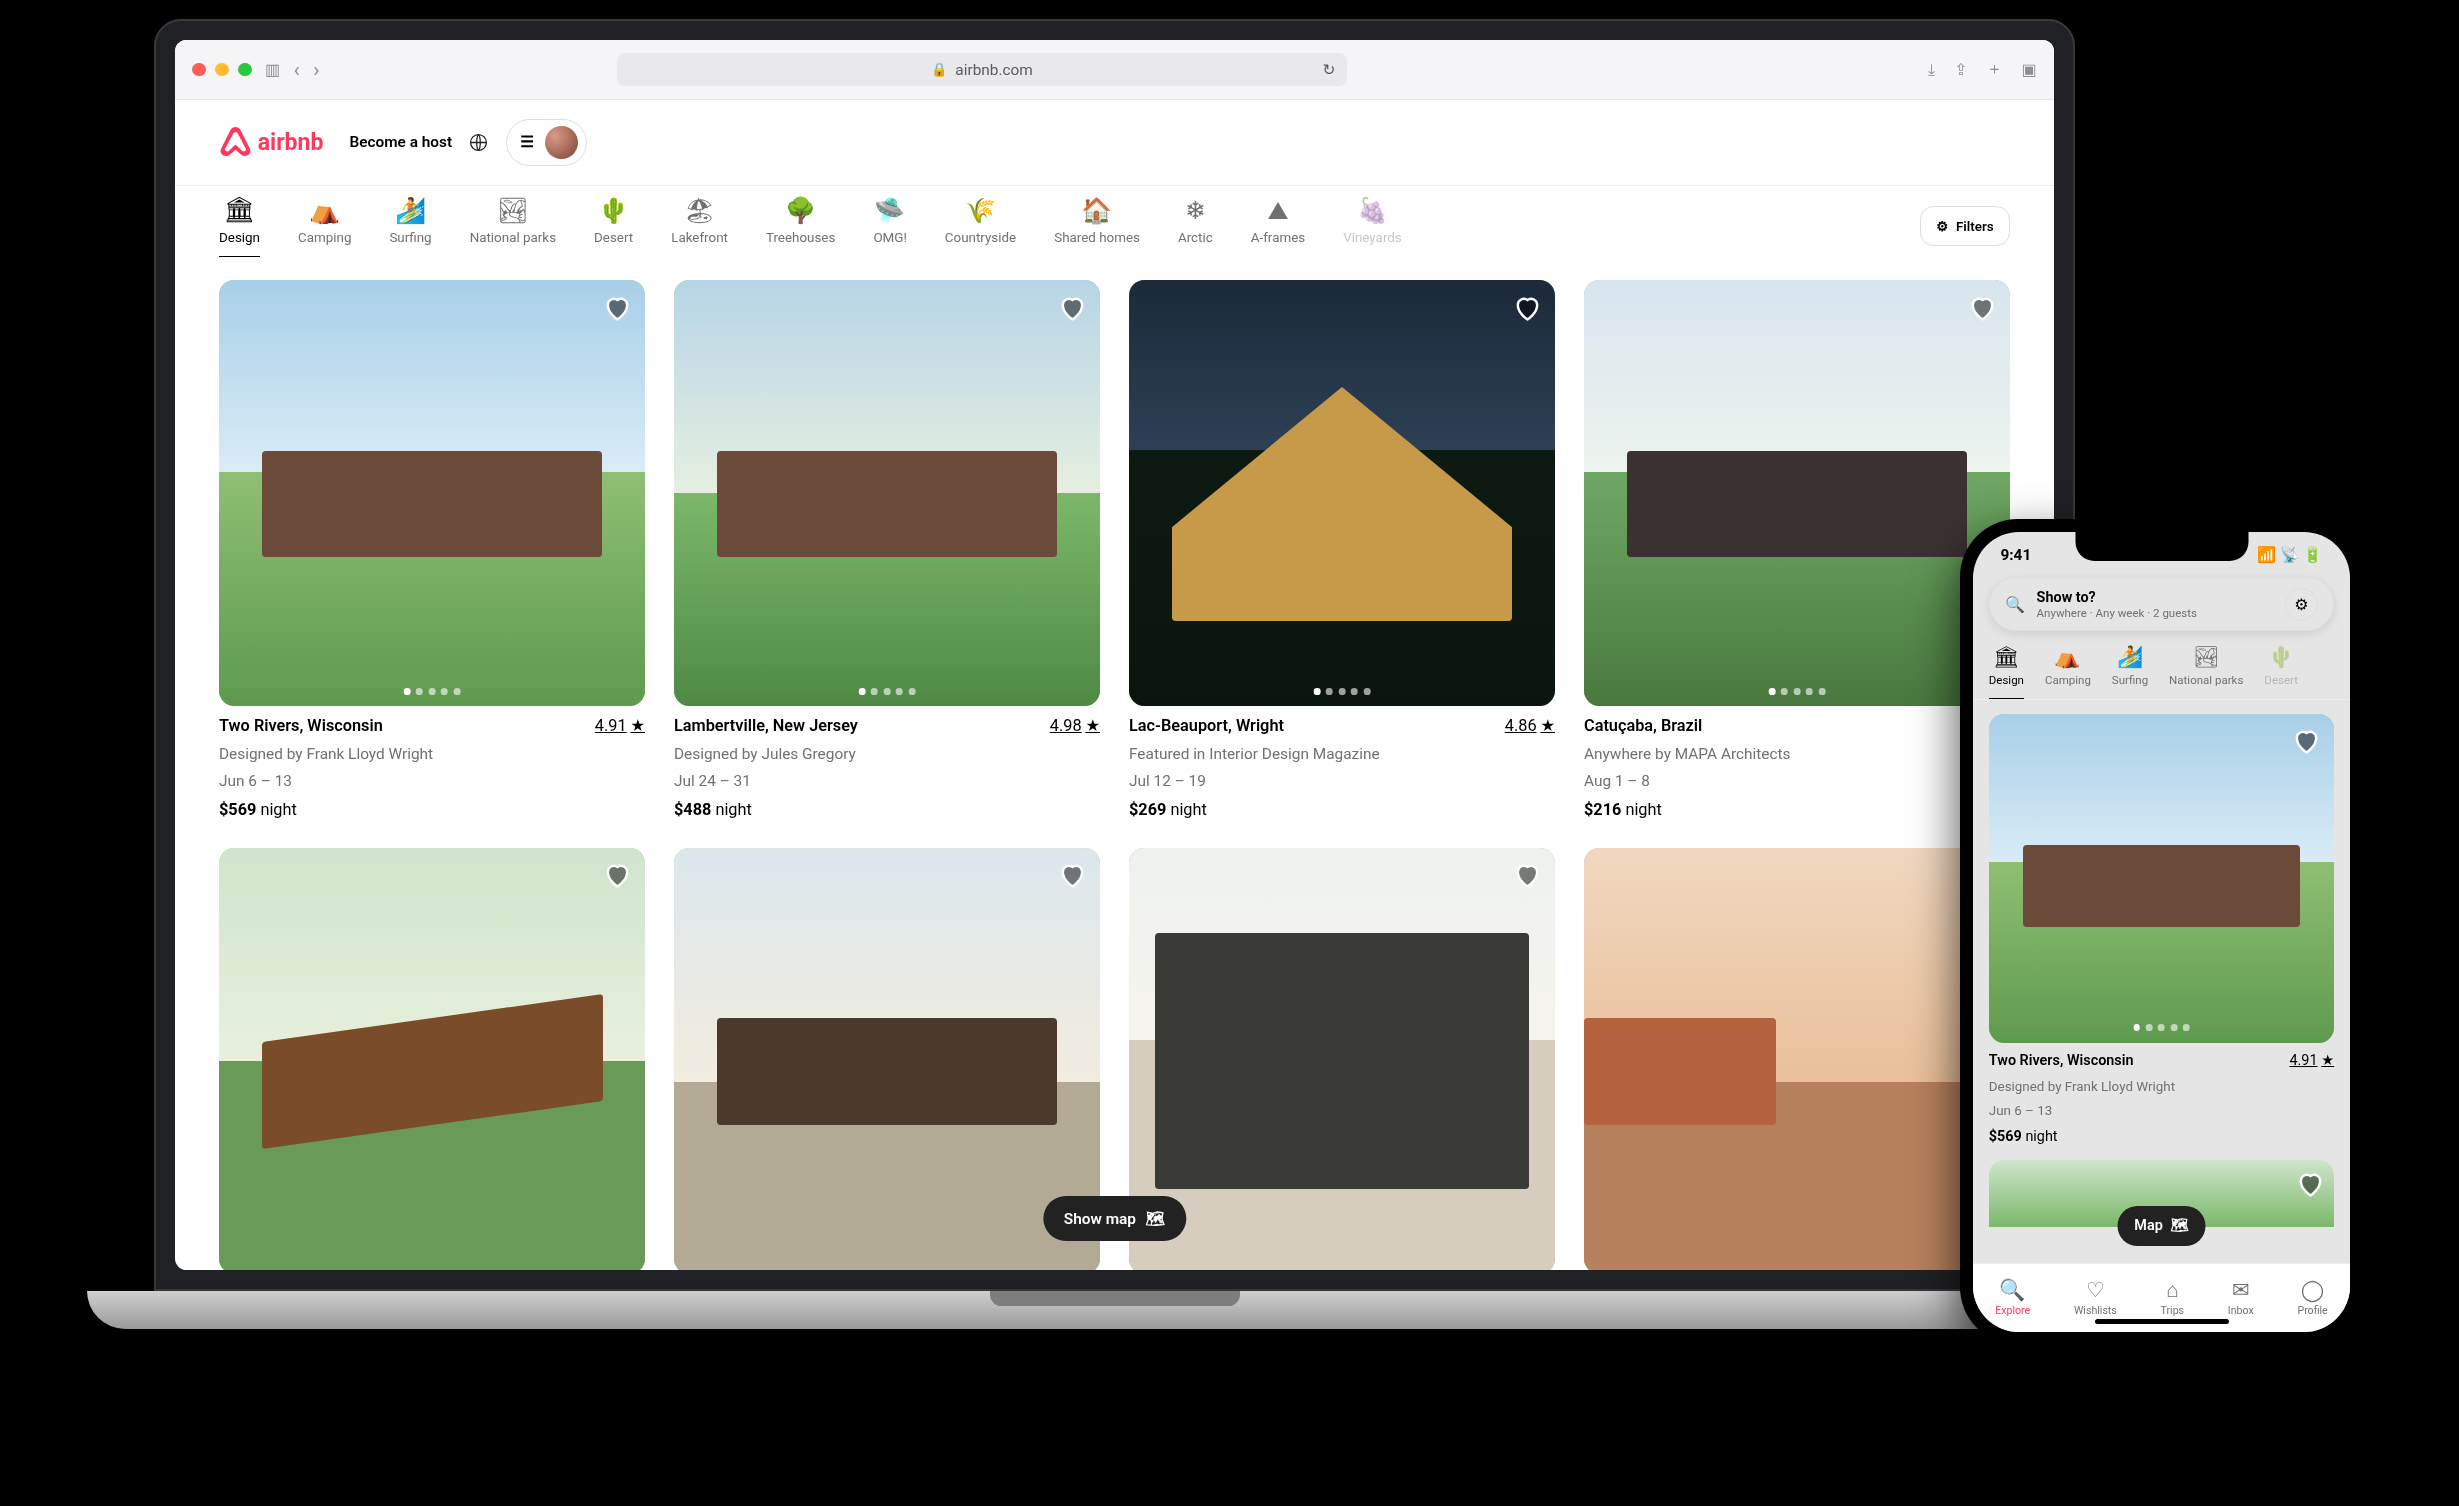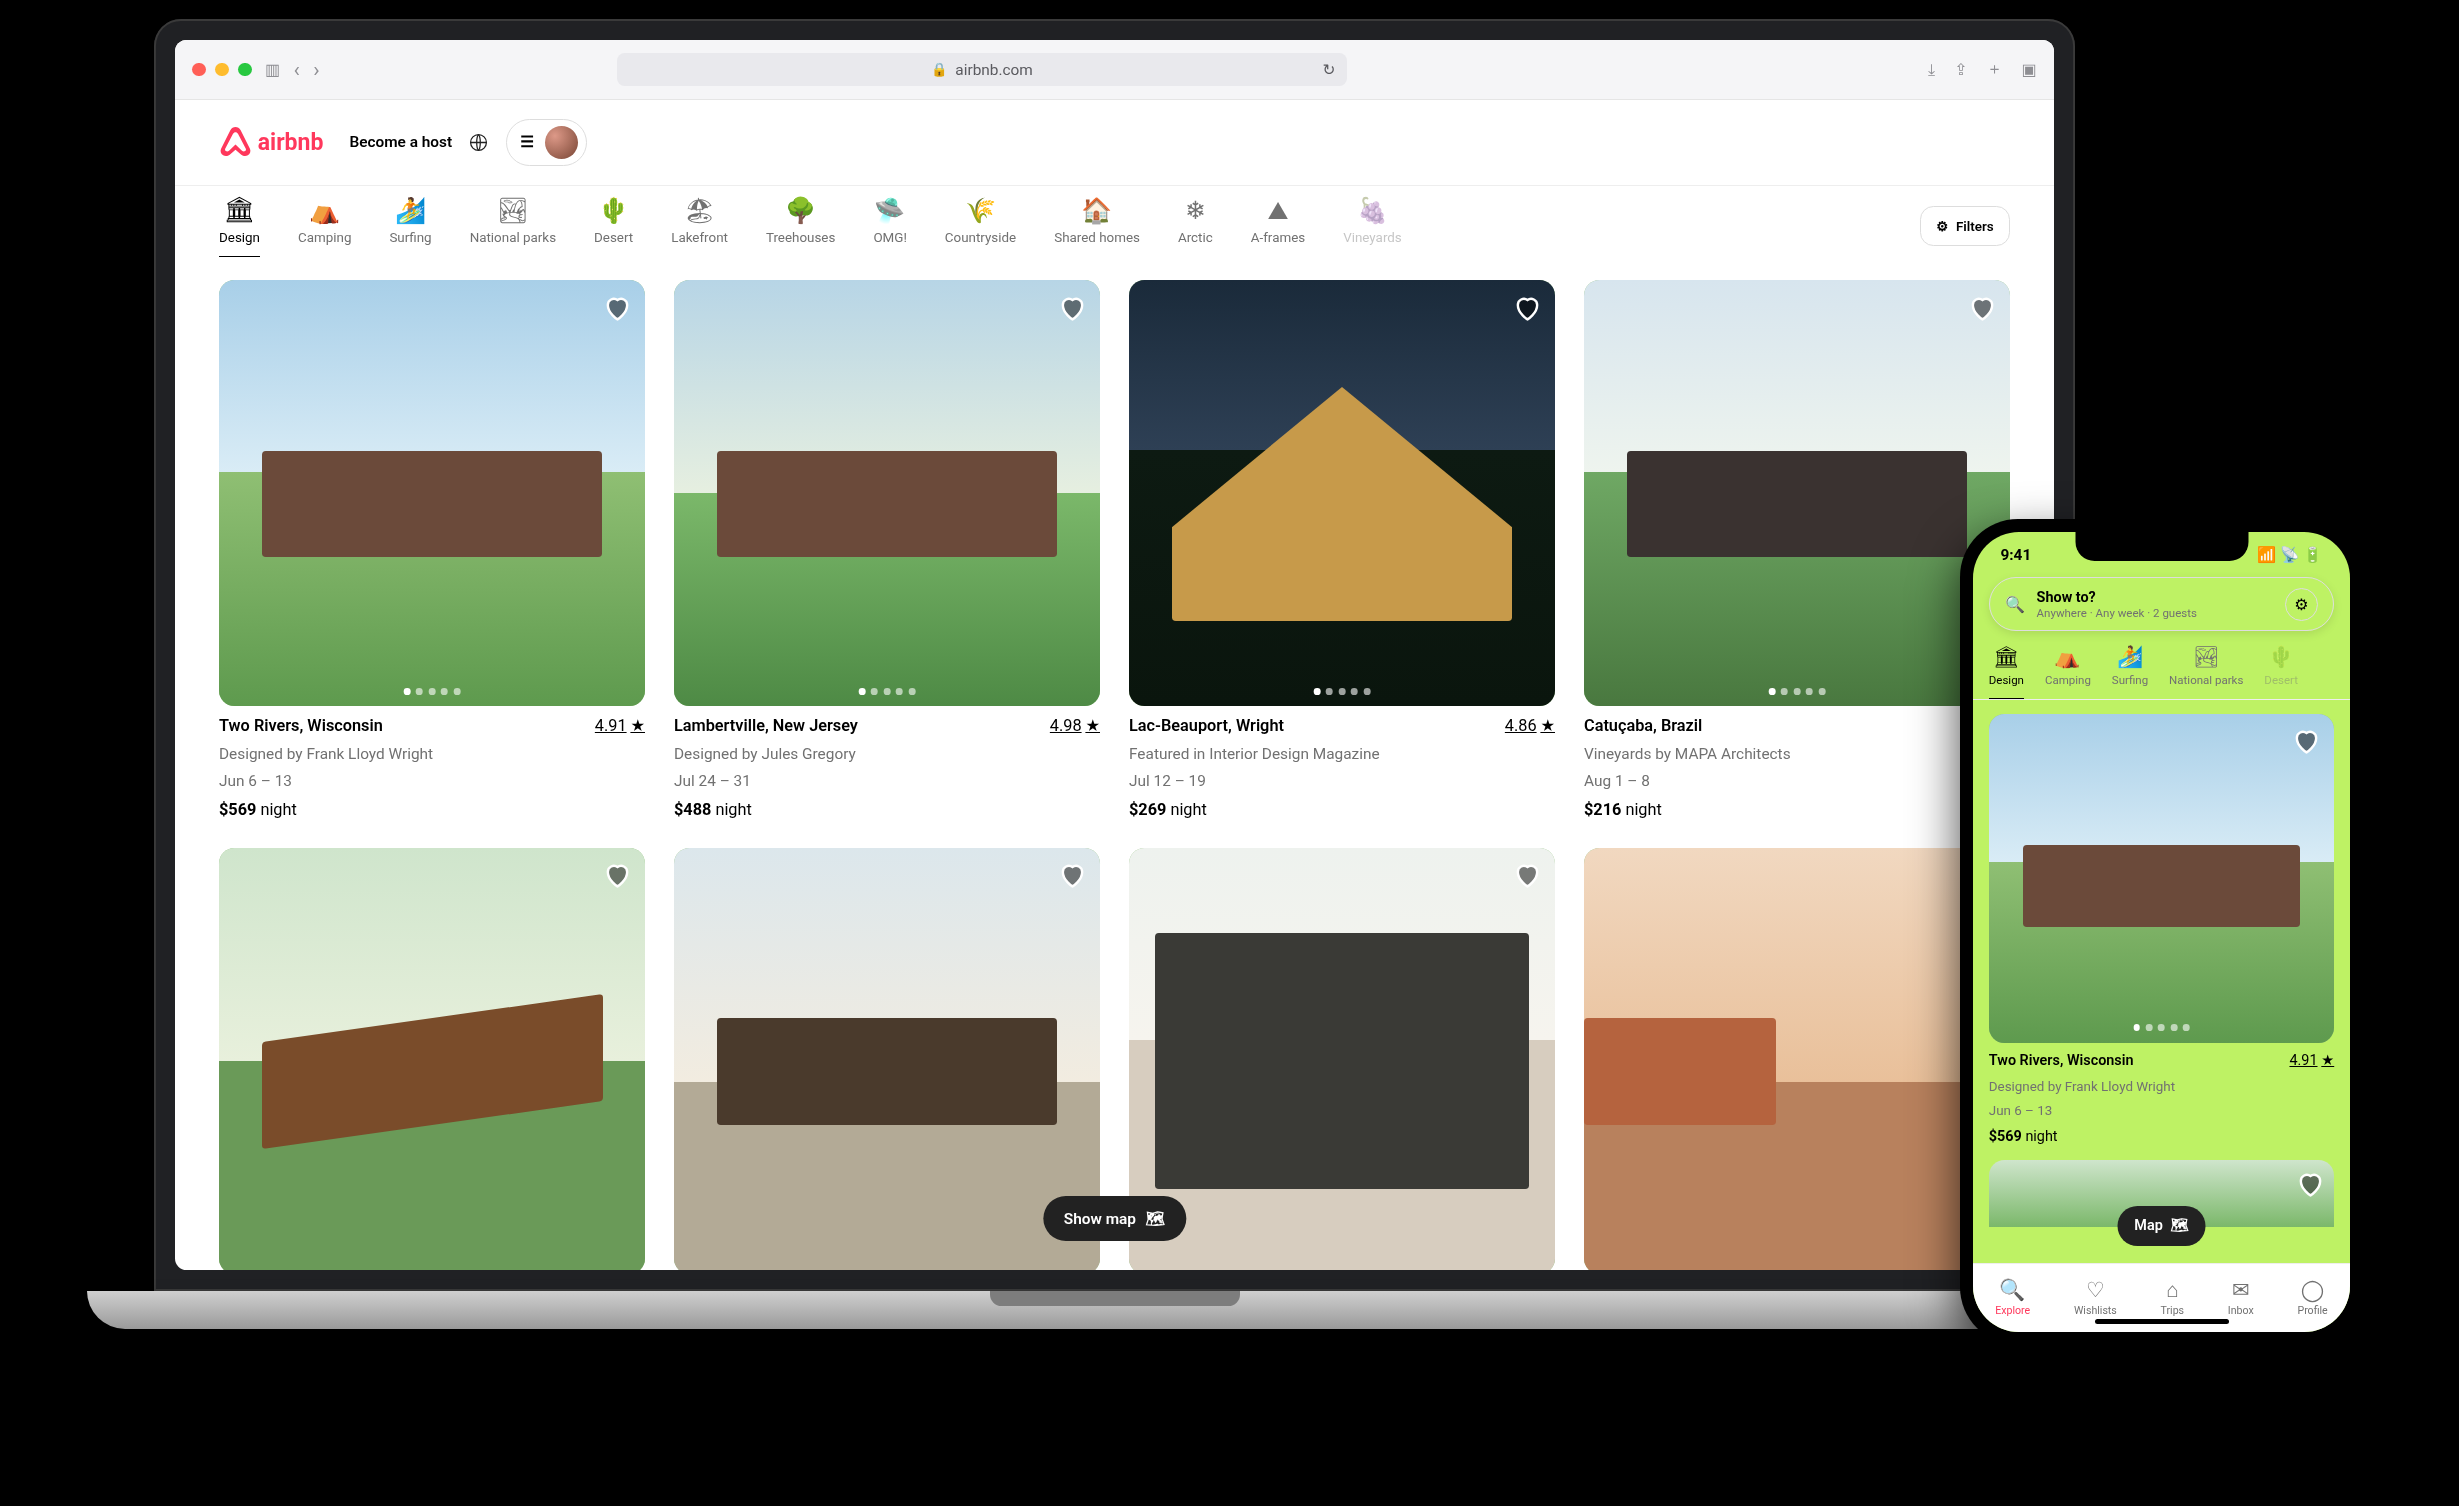--- a/index.html
+++ b/index.html
@@ -72,21 +72,21 @@
 .card-title{font-weight:600;}
 .rating{display:flex;align-items:center;gap:3.8px;text-decoration:underline;}
 .card-sub,.card-dates{color:#717171;font-size:15.4px;}
 .card-price{font-size:16.3px;}
 .card-price b{font-weight:700;}
 
 .showmap{position:absolute;left:50%;bottom:29px;transform:translateX(-50%);background:#222;color:#fff;border-radius:25px;padding:13.4px 21px;display:flex;align-items:center;gap:9.6px;font-size:15.4px;font-weight:600;}
 
 
 .phone{position:absolute; right:96px; top:519px; width:403px; height:826px; background:#000; border-radius:58px; padding:13.4px; box-shadow:0 19px 48px rgba(0,0,0,.7);}
-.phone-inner{background:#bef264; border-radius:46px; width:100%; height:100%; overflow:hidden; display:flex; flex-direction:column; position:relative;}
+.phone-inner{background:#e5e5e5; border-radius:46px; width:100%; height:100%; overflow:hidden; display:flex; flex-direction:column; position:relative;}
 .phone-notch{position:absolute;top:0;left:50%;transform:translateX(-50%);width:173px;height:29px;background:#000;border-radius:0 0 19px 19px;z-index:5;}
 .phone-status{display:flex;justify-content:space-between;padding:13.4px 27px 5.8px;font-size:15.4px;font-weight:700;}
 .phone-search{margin:7.7px 15.4px;border:1px solid #ddd;border-radius:38px;padding:9.6px 15.4px;display:flex;align-items:center;gap:11.5px;box-shadow:0 2.9px 9.6px rgba(0,0,0,.1);}
 .phone-search .col{flex:1;}
 .phone-search .t1{font-weight:700;font-size:14.4px;}
 .phone-search .t2{font-size:11.5px;color:#717171;}
 .phone-filter{width:33px;height:33px;border:1px solid #ddd;border-radius:50%;display:flex;align-items:center;justify-content:center;}
 .phone-cats{display:flex;gap:21px;padding:5.8px 15.4px 0;overflow:hidden;border-bottom:1px solid #eee;}
 .phone-cats .cat{font-size:11.5px;gap:4.8px;}
 .phone-cats .cat .ico{font-size:21px;height:23px;}
@@ -294,21 +294,21 @@
                 <span></span>
                 <span></span>
                 <span></span>
                 <span></span>
                 <span></span>
               </div>
           </div>
           <div class="card-head">
               <span class="card-title">Catuçaba, Brazil</span>
             </div>
-          <div class="card-sub">Vineyards by MAPA Architects</div>
+          <div class="card-sub">Anywhere by MAPA Architects</div>
           <div class="card-dates">Aug 1 – 8</div>
           <div class="card-price"><b>$216</b> <span>night</span></div>
         </div>
 
         <div class="card">
             <div class="thumb g5">
               <div class="sky"></div>
               <div class="house"></div>
               <div class="heart"><svg viewBox="0 0 24 24">
                   <path d="M12 21s-8-5-8-12a5 5 0 0 1 8-4 5 5 0 0 1 8 4c0 7-8 12-8 12z"></path>

